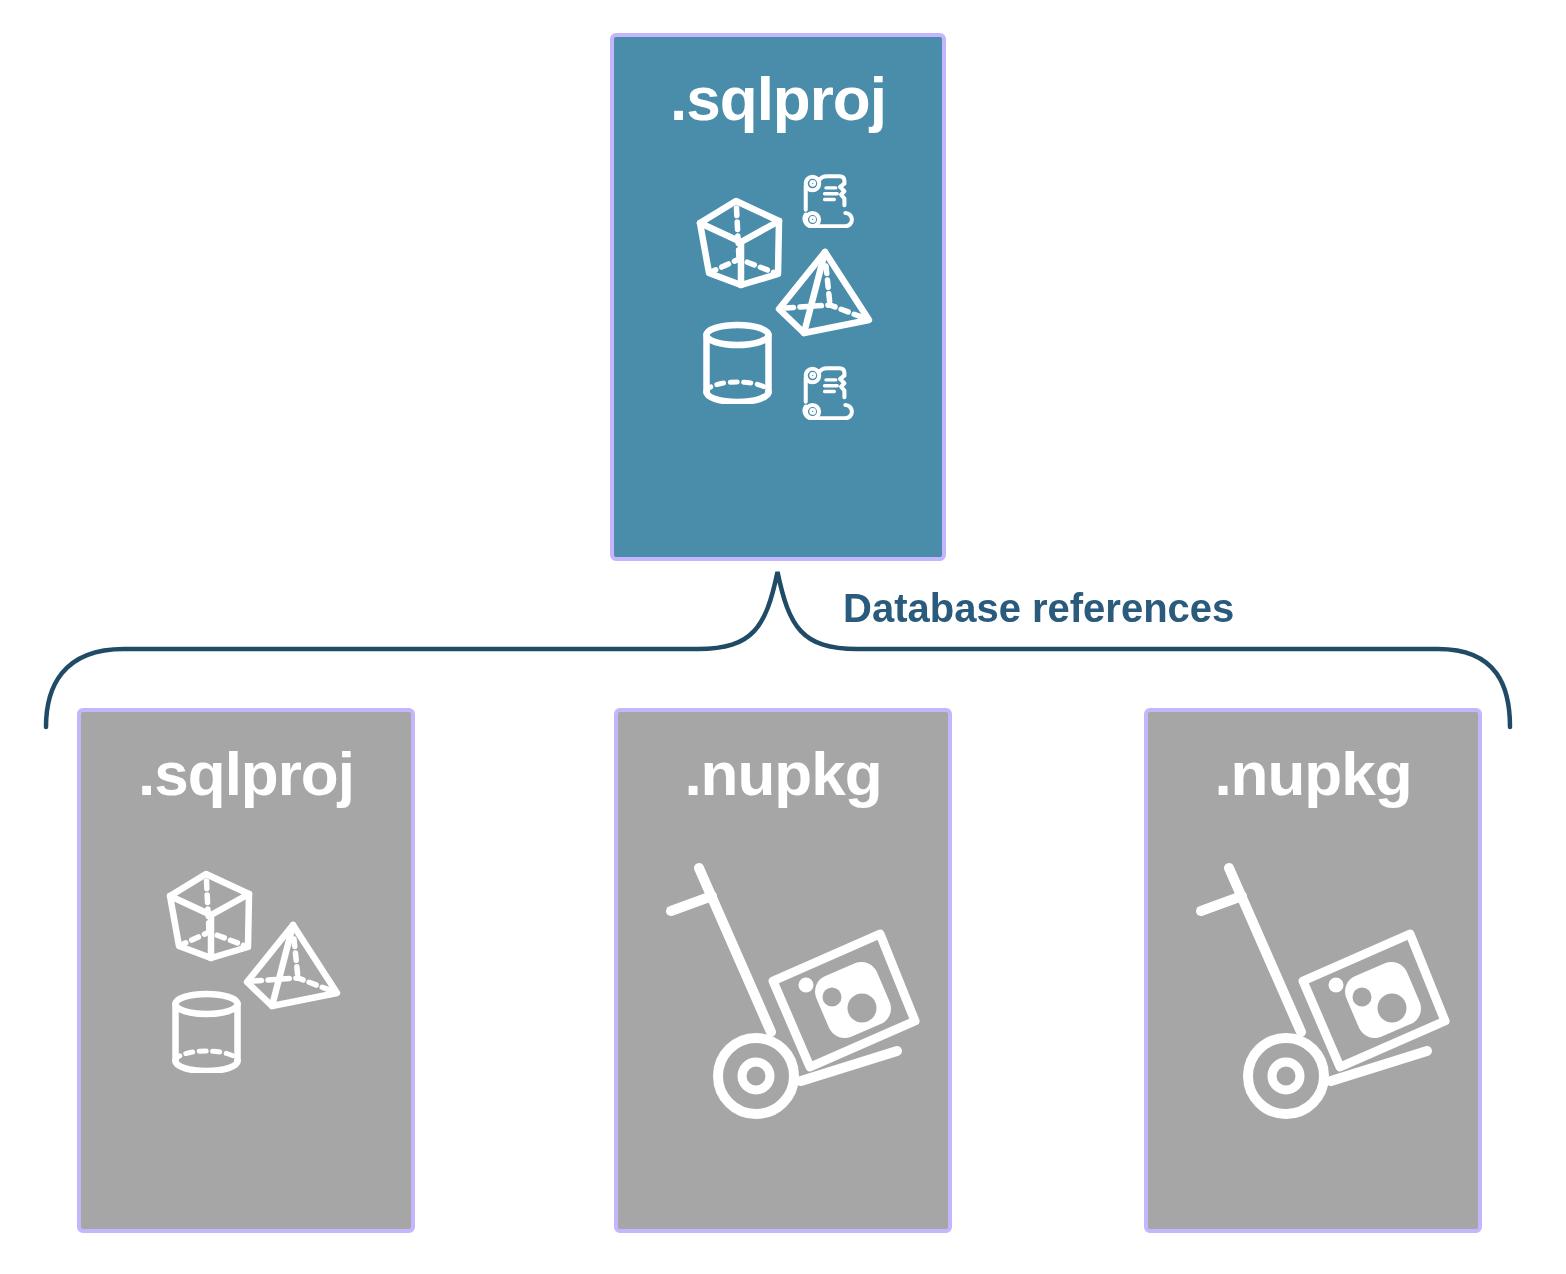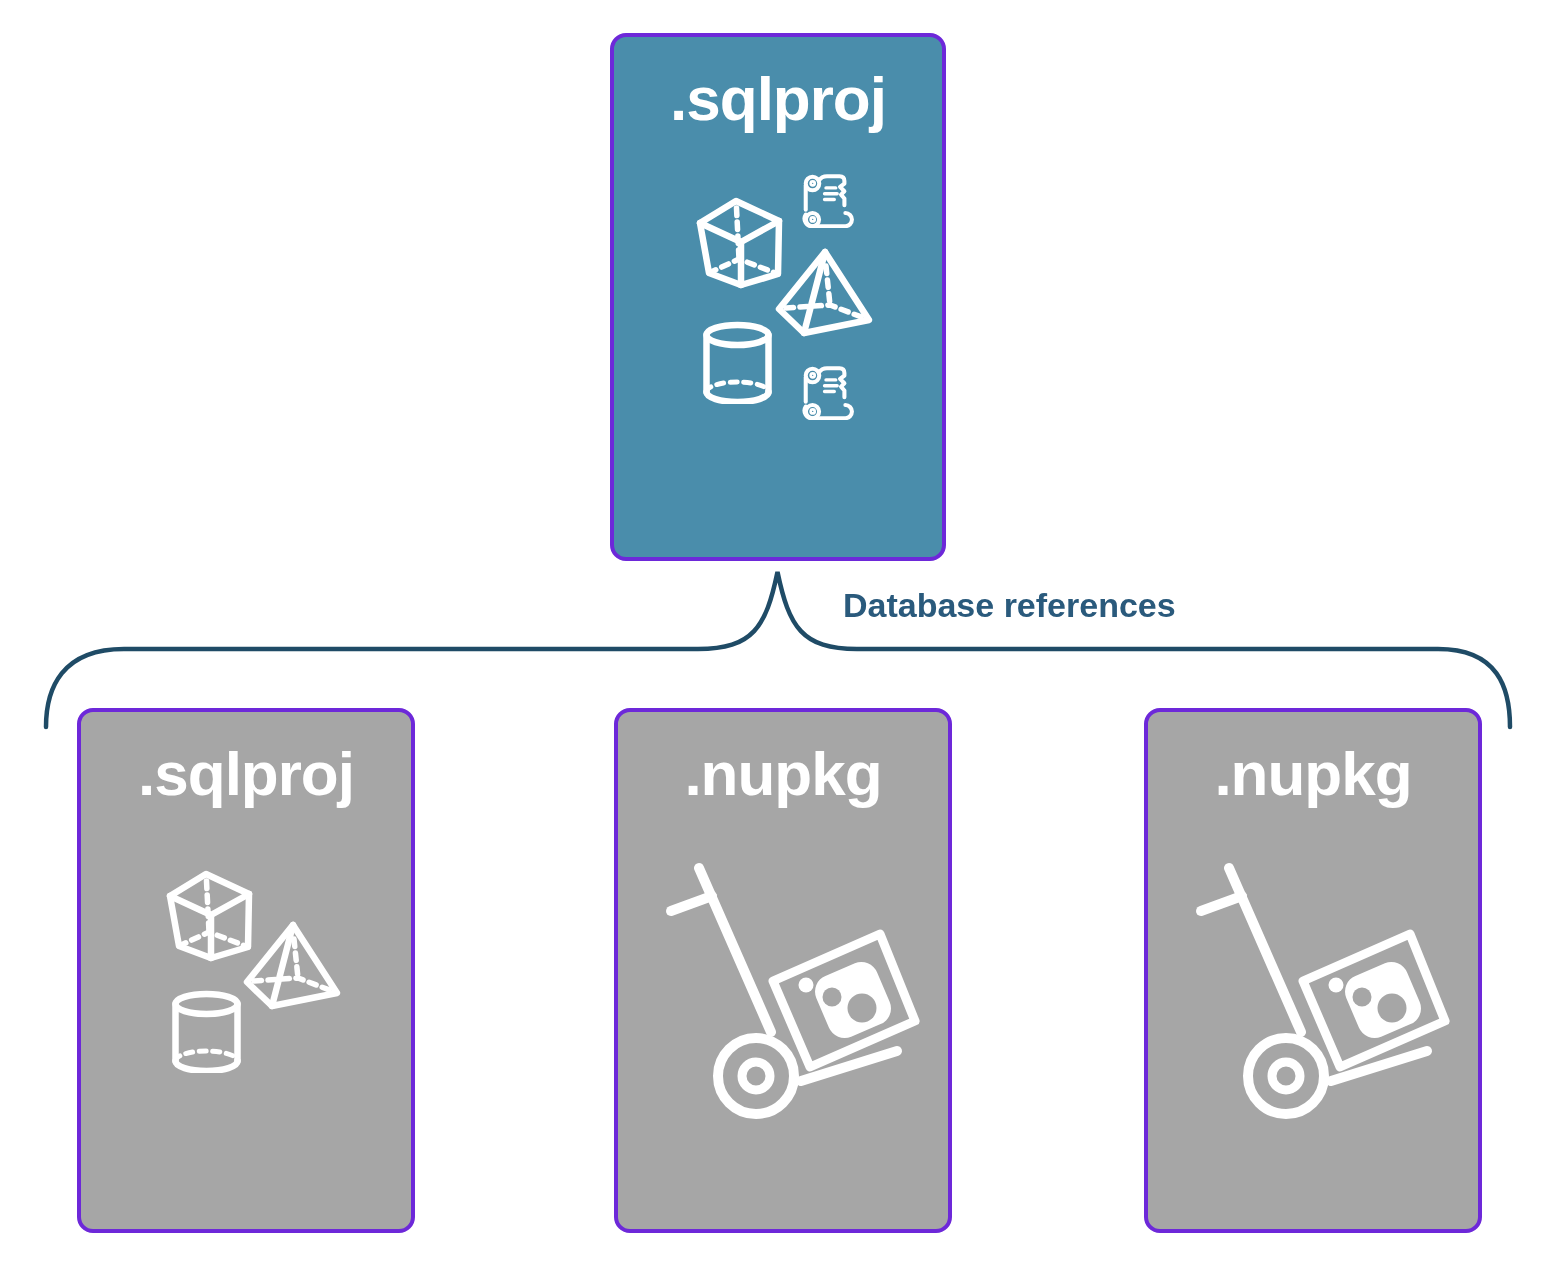--- a/index.html
+++ b/index.html
@@ -5,22 +5,22 @@
   html,body{margin:0;padding:0;background:#ffffff;}
   .canvas{
     position:relative;
     width:1566px;height:1274px;
     background:#ffffff;
     font-family:"Liberation Sans", sans-serif;
     overflow:hidden;
   }
   .node{
     position:absolute;
-    border:4px solid #6d28d9;
-    border-radius:16px;
+    border:4px solid #c4b5fd;
+    border-radius:6px;
     box-sizing:border-box;
   }
   .node-top{
     left:610px;top:33px;width:336px;height:528px;
     background:#4A8DAB;
   }
   .node-gray{
     background:#A6A6A6;
     top:708px;width:338px;height:525px;
   }
@@ -50,21 +50,21 @@
   
   .b-truck{left:38px;top:146px;width:268px;height:268px;}
 
   .brace-layer{
     position:absolute;left:0;top:0;width:1566px;height:1274px;
     pointer-events:none;
   }
   .connector-label{
     position:absolute;
     left:843px;top:586px;
-    font-size:34px;
+    font-size:40px;
     font-weight:bold;
     color:#2A5A7C;
     white-space:nowrap;
   }
   .defs-hidden{position:absolute;width:0;height:0;overflow:hidden;}
 </style>
 </head>
 <body>
 
 <svg class="defs-hidden" aria-hidden="true">

